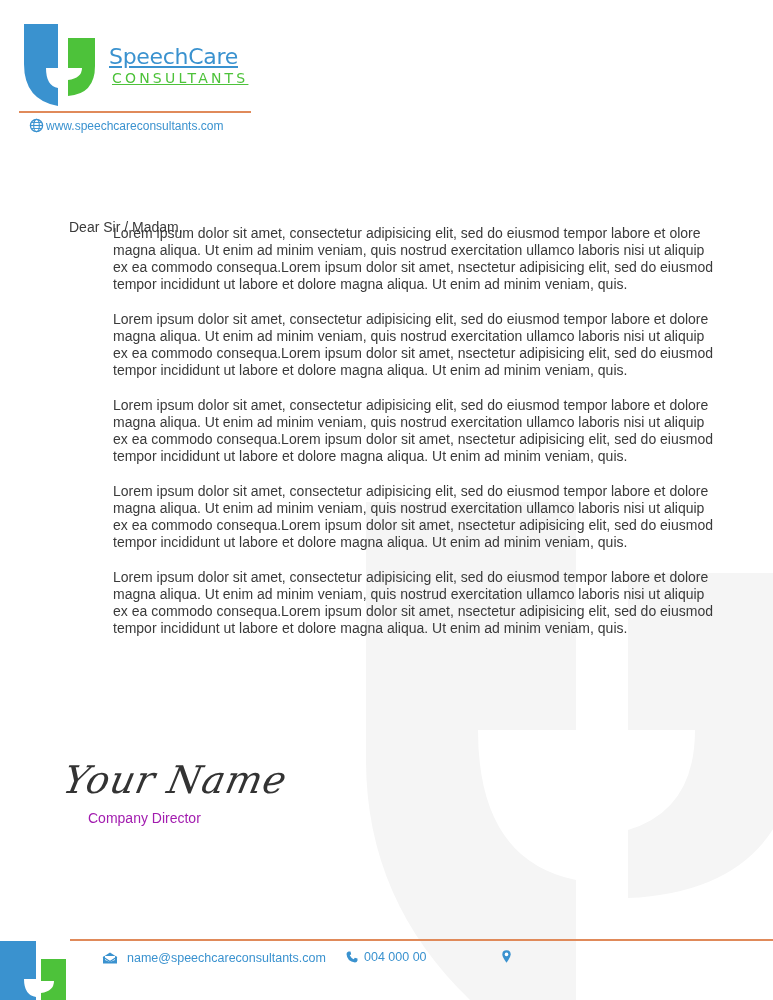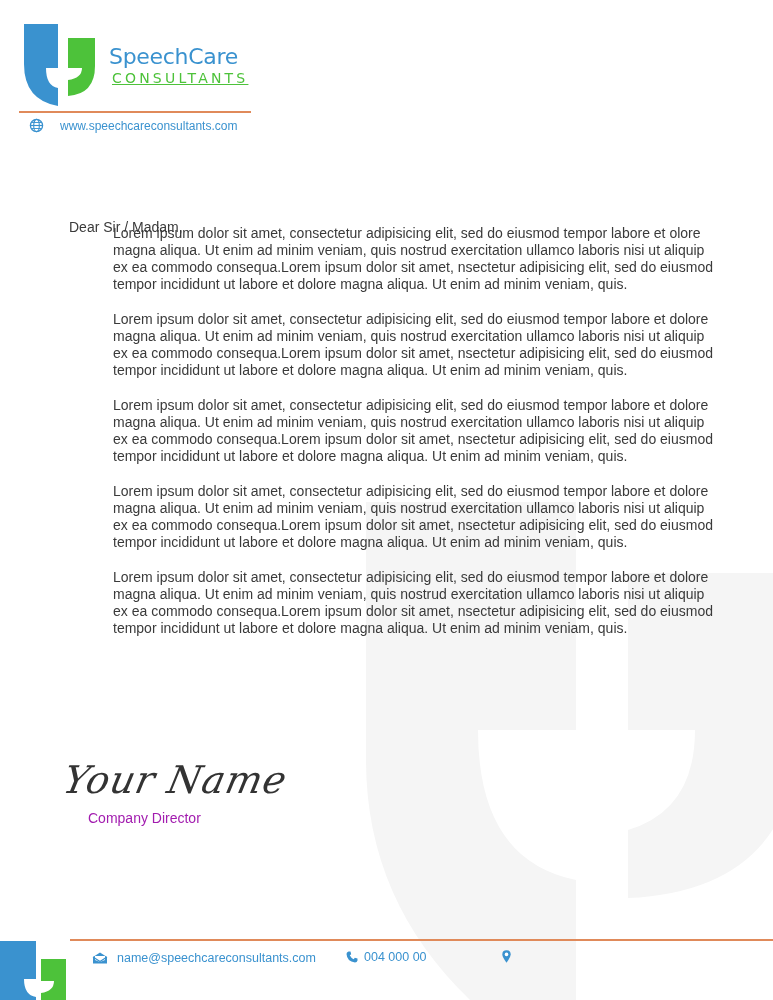--- a/index.html
+++ b/index.html
@@ -10,51 +10,51 @@
       color: #3a3a3a;
     }
     .watermark { position: absolute; left: 0; top: 0; width: 773px; height: 1000px; z-index: 0; pointer-events: none; }
     .layer { position: relative; z-index: 1; }
 
     
     .logo-mark { position: absolute; left: 22px; top: 22px; width: 76px; height: 84px; }
     .brand-name {
       position: absolute; left: 109px; top: 46px;
       font-family: "DejaVu Sans", sans-serif; font-size: 22px; color: #3a92cf;
-      letter-spacing: -0.3px; line-height: 1;
+      letter-spacing: -0.3px; line-height: 1; text-decoration: underline;
     }
     .brand-sub {
       position: absolute; left: 112px; top: 71px;
       font-family: "DejaVu Sans", sans-serif; font-size: 14px; color: #4dc23a;
       letter-spacing: 3.2px; line-height: 1; text-decoration: underline;
     }
     .header-rule { position: absolute; left: 19px; top: 111px; width: 232px; height: 1.5px; background: #e08a5a; }
     .website-row { position: absolute; left: 29px; top: 118px; display: flex; align-items: center; }
     .website-row svg { width: 15px; height: 15px; }
-    .website-text { margin-left: 16px; font-size: 12px; color: #3a92cf; }
+    .website-text { margin-left: 2px; font-size: 12px; color: #3a92cf; }
 
     
     .salutation { position: absolute; left: 69px; top: 195px; font-size: 14px; color: #3a3a3a; margin-top: 24px; }
     .body-text { position: absolute; left: 113px; top: 225px; width: 600px; }
     .para { font-size: 14px; line-height: 17.1px; color: #3a3a3a; margin: 0 0 17.5px 0; }
 
     
     .signature {
       position: absolute; left: 64px; top: 758px;
       font-family: "DejaVu Serif", serif; font-style: italic; font-size: 38px;
       color: #333; letter-spacing: 1px; transform: skewX(-12deg);
     }
     .sig-title { position: absolute; left: 88px; top: 810px; font-size: 14px; color: #a21caf; }
 
     
     .footer-rule { position: absolute; left: 70px; top: 939px; width: 703px; height: 1.5px; background: #e08a5a; }
     .footer-logo { position: absolute; left: 0; top: 941px; width: 66px; height: 59px; overflow: hidden; }
     .footer-item { position: absolute; display: flex; align-items: flex-start; font-size: 12.5px; color: #3a92cf; line-height: 16px; }
     .footer-item svg { flex: 0 0 auto; margin-top: 2px; }
-    .fi-email { left: 92px; top: 950px; }
+    .fi-email { left: 102px; top: 950px; }
     .fi-email span { margin-left: 9px; }
     .fi-phone { left: 346px; top: 949px; }
     .fi-phone span { margin-left: 6px; }
     .fi-addr { left: 502px; top: 948px; }
     .fi-addr .addr { margin-left: 11px; }
   </style>
 </head>
 <body>
 
 <svg class="watermark" viewBox="0 0 773 1000" xmlns="http://www.w3.org/2000/svg">

